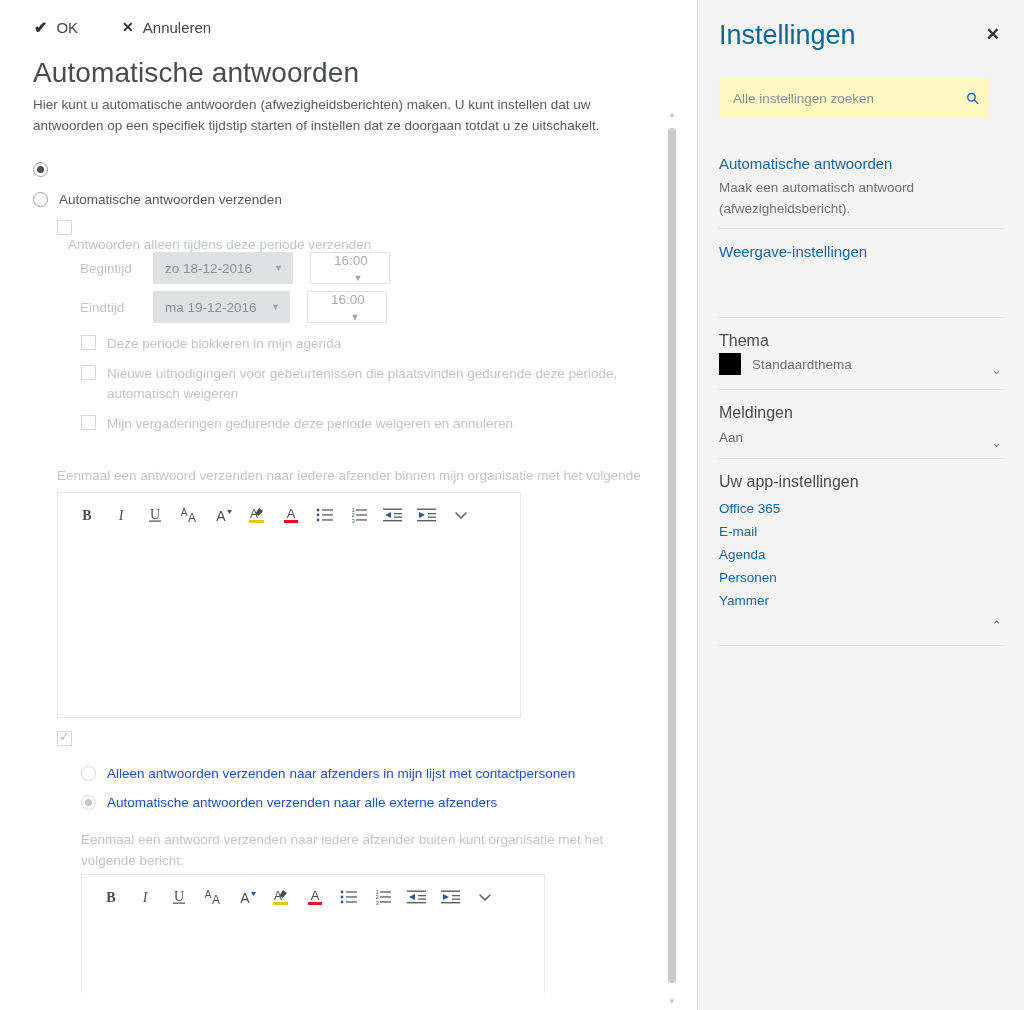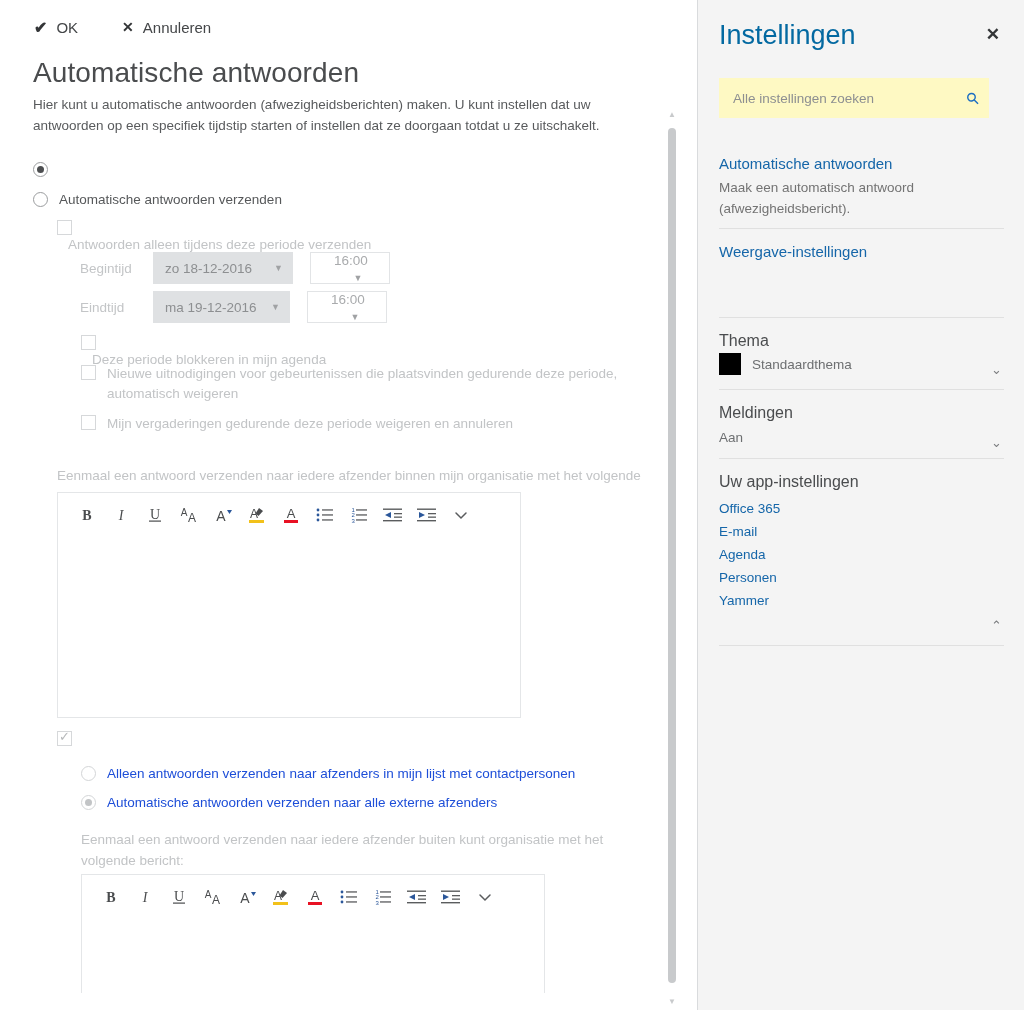--- a/index.html
+++ b/index.html
@@ -271,21 +271,21 @@
           <div class="combo filled" style="width:137px;">
             <span class="combo-val">ma 19-12-2016</span>
             <span class="caret">▼</span>
           </div>
           <div class="combo outline" style="width:80px; margin-left:17px;">
             <span class="combo-val">16:00</span>
             <span class="caret">▼</span>
           </div>
         </div>
 
-        <div class="cb-row" style="left:81px; top:245px; width:560px;flex-direction:column;">
+        <div class="cb-row" style="left:81px; top:245px; width:560px;">
           <span class="cb"></span>
           <span class="cb-label">Deze periode blokkeren in mijn agenda</span>
         </div>
 
         <div class="cb-row" style="left:81px; top:275px; width:578px;">
           <span class="cb"></span>
           <span class="cb-label">Nieuwe uitnodigingen voor gebeurtenissen die plaatsvinden gedurende deze periode, automatisch weigeren</span>
         </div>
 
         <div class="cb-row" style="left:81px; top:325px; width:560px;">

